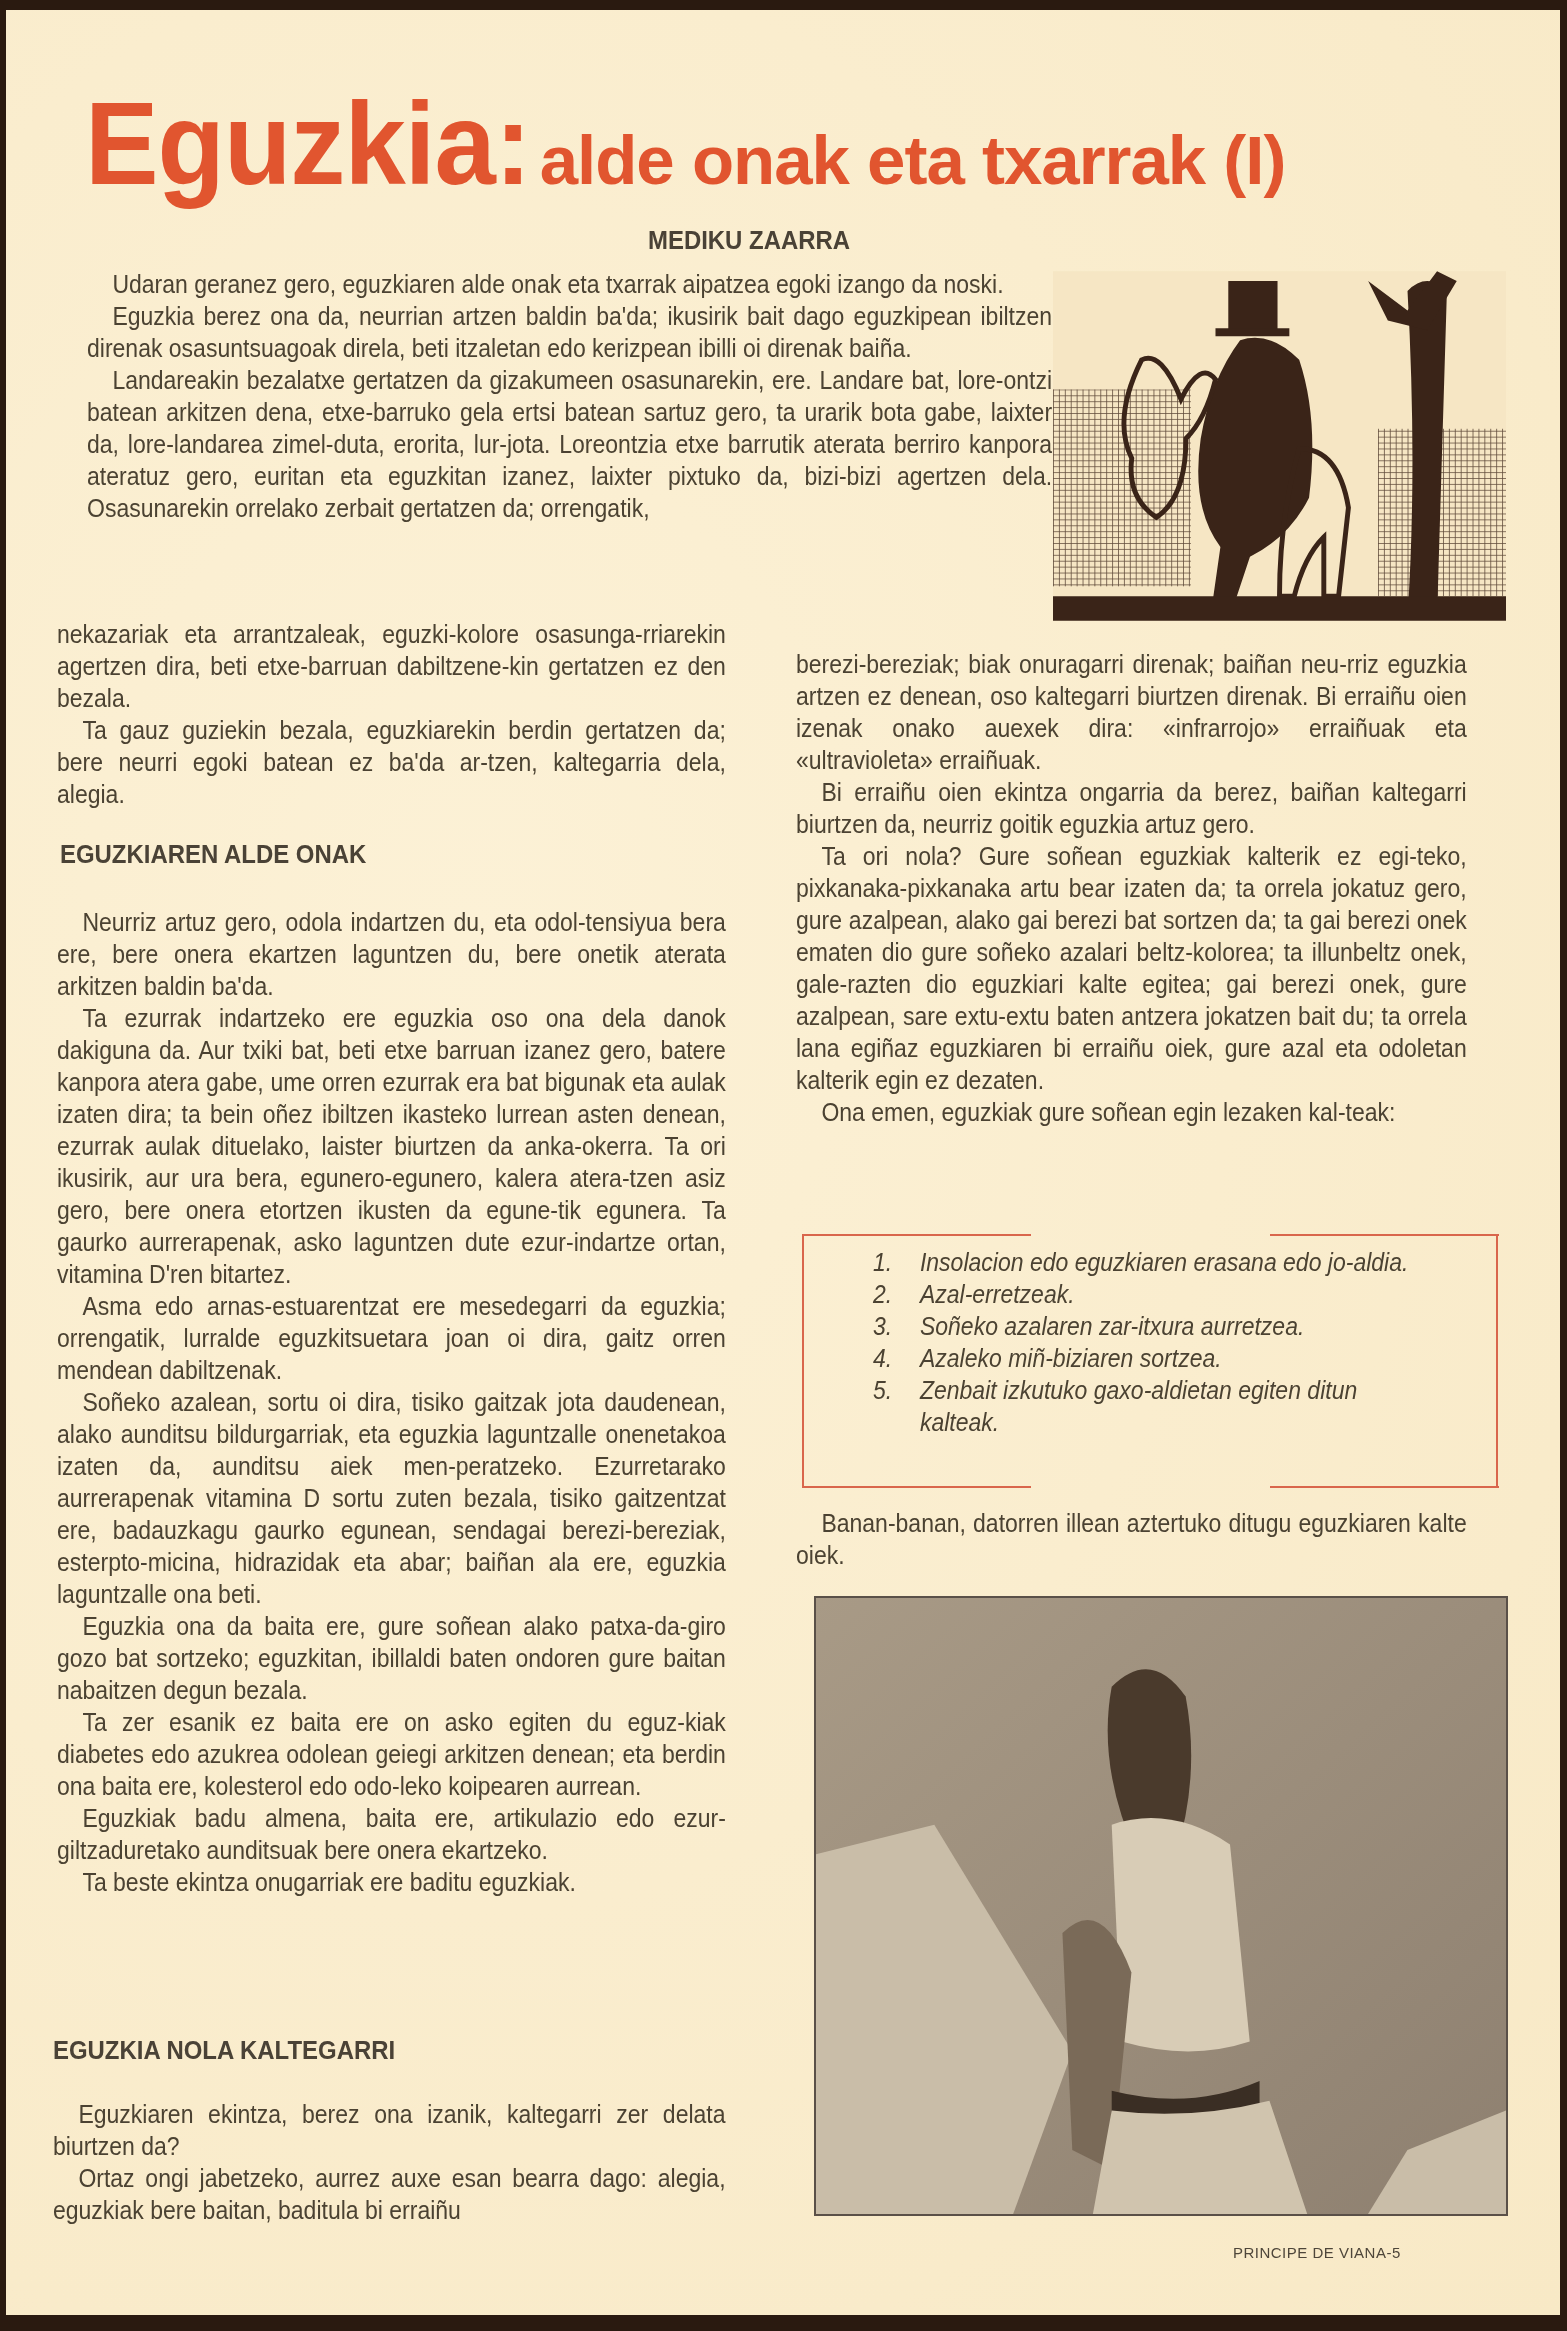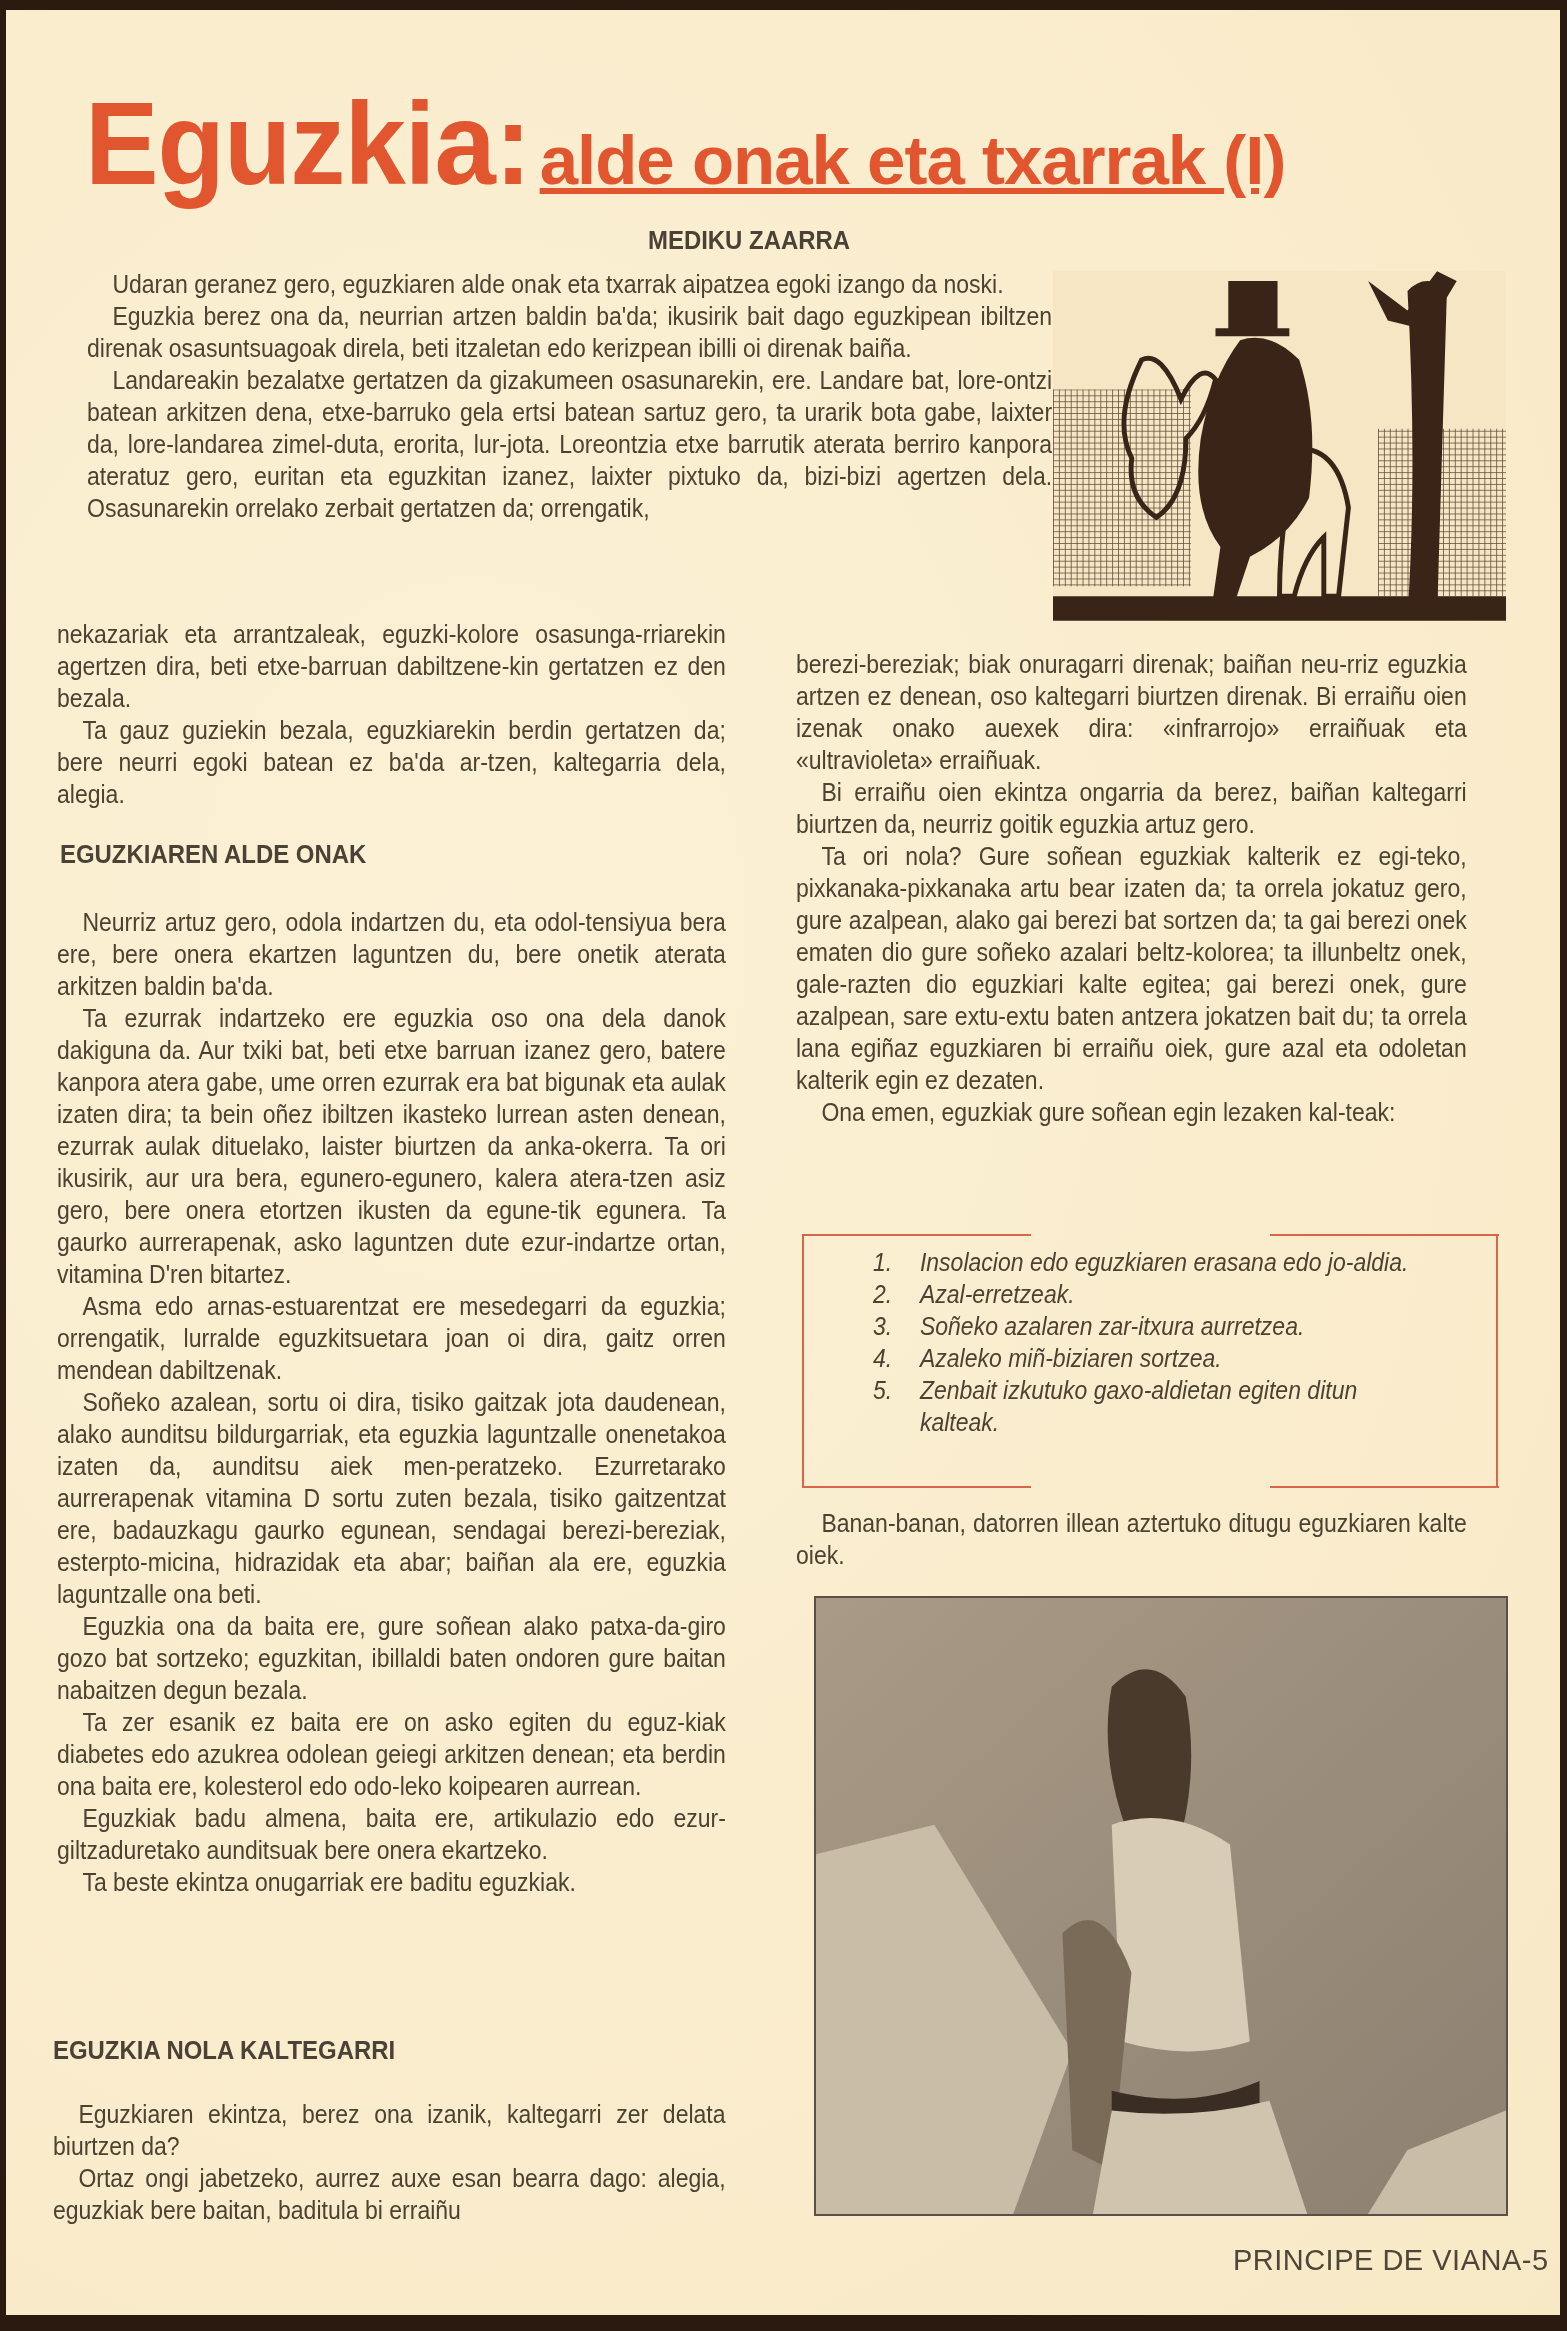--- a/index.html
+++ b/index.html
@@ -11,21 +11,21 @@
   .page {
     position: absolute; left: 5.9px; top: 9.9px; width: 1554px; height: 2305px;
     background: #fbefd2;
     background-image: radial-gradient(ellipse at 30% 40%, #fcf1d6 0%, #f8e9c6 100%);
   }
   .title {
     position: absolute; left: 79px; top: 67px; white-space: nowrap;
     color: #e1552f; font-weight: bold; letter-spacing: -1px;
   }
   .title .big { font-size: 116px; transform: scaleX(0.95); display: inline-block; transform-origin: left; }
-  .title .small { font-size: 69px; margin-left: -17.7px; text-decoration: underline; }
+  .title .small { font-size: 69px; margin-left: -17.7px; }
   .author {
     position: absolute; left: 642px; top: 215px; font-size: 26.6px; font-weight: bold;
     color: #4a4236; transform: scaleX(0.9); transform-origin: left;
   }
   .txt {
     position: absolute; color: #4b4232; font-size: 25px; line-height: 32px;
     transform: scaleX(0.92); transform-origin: left top;
   }
   .txt p { margin: 0; text-align: justify; text-align-last: left; }
   .txt p.ind { text-indent: 27.6px; }
@@ -41,21 +41,21 @@
     border: 2px solid #5a5048;
   }
   .box {
     position: absolute; left: 796px; top: 1224px; width: 696px; height: 254px;
   }
   .box .bl { position: absolute; background: #d9664c; }
   .list { position: absolute; left: 71px; top: 11.8px; width: 591px; font-style: italic; color: #4b4232; font-size: 25px; line-height: 32px; transform: scaleX(0.92); transform-origin: left top; }
   .list .item { display: flex; }
   .list .num { width: 51px; flex: none; }
   .footer {
-    position: absolute; left: 1227px; top: 2234px; font-size: 29px; color: #4e463a; letter-spacing: 0.5px;
+    position: absolute; left: 1227px; top: 2234px; font-size: 15px; color: #4e463a; letter-spacing: 0.5px;
   }
 </style>
 </head>
 <body>
 
 <div class="page">
 
   <div class="title">
     <span class="big">Eguzkia:</span>
     <span class="small">alde onak eta txarrak (I)</span>

